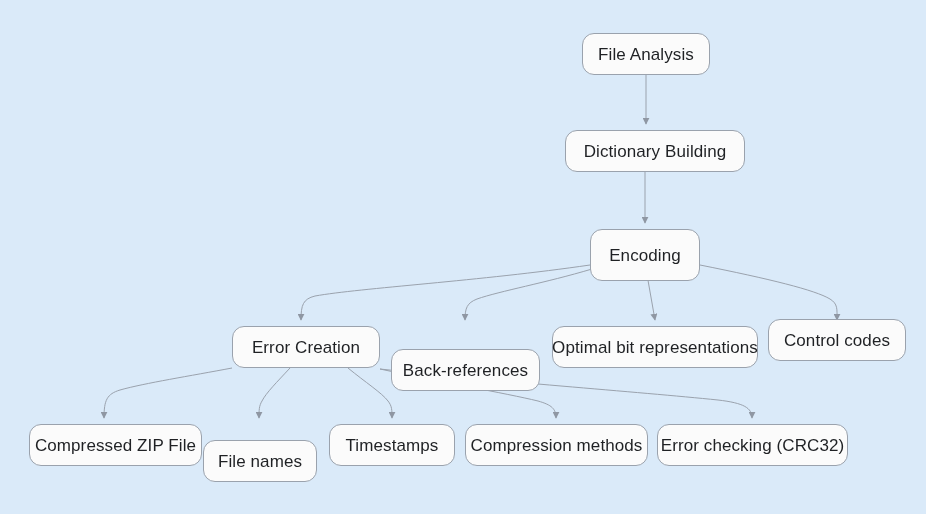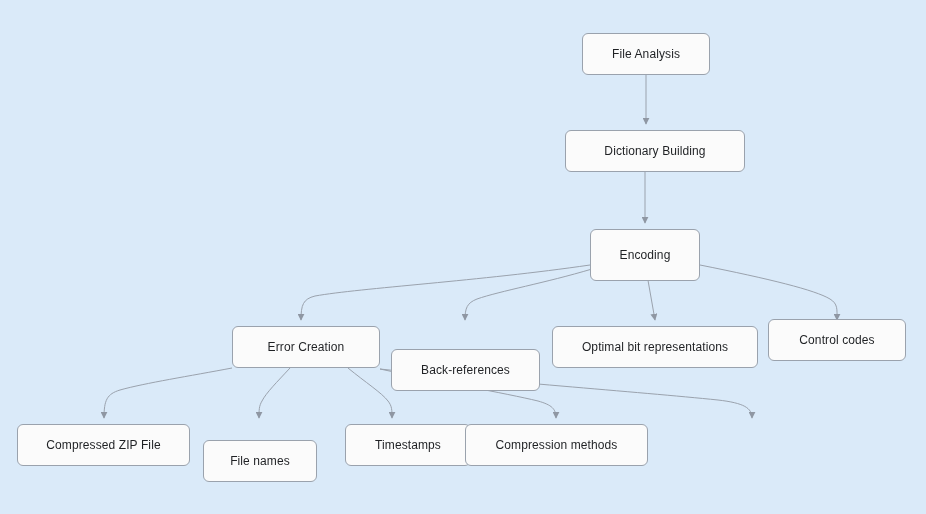--- a/index.html
+++ b/index.html
@@ -25,26 +25,26 @@
     top: 0;
     width: 926px;
     height: 514px;
     pointer-events: none;
   }
   .node {
     position: absolute;
     box-sizing: border-box;
     background: #fbfbfb;
     border: 1px solid #9aa2ad;
-    border-radius: 6px;
+    border-radius: 12px;
     display: flex;
     align-items: center;
     justify-content: center;
     color: #1f2124;
-    font-size: 12px;
+    font-size: 17px;
     line-height: 1;
     letter-spacing: 0.1px;
     white-space: nowrap;
     z-index: 2;
   }
   .node-label {
     pointer-events: none;
   }
 </style>
 </head>
@@ -97,30 +97,33 @@
   </div>
 
   <div class="node" style="left:552px; top:326px; width:206px; height:42px;">
     <span class="node-label">Optimal bit representations</span>
   </div>
 
   <div class="node" style="left:768px; top:319px; width:138px; height:42px;">
     <span class="node-label">Control codes</span>
   </div>
 
-  <div class="node" style="left:17px; top:424px; width:173px; height:42px;">
+  <div class="node" style="left:29px; top:424px; width:173px; height:42px;">
     <span class="node-label">Compressed ZIP File</span>
   </div>
 
   <div class="node" style="left:203px; top:440px; width:114px; height:42px;">
     <span class="node-label">File names</span>
   </div>
 
-  <div class="node" style="left:329px; top:424px; width:126px; height:42px;margin-left:16px;">
+  <div class="node" style="left:329px; top:424px; width:126px; height:42px;">
     <span class="node-label">Timestamps</span>
   </div>
 
   <div class="node" style="left:465px; top:424px; width:183px; height:42px;">
     <span class="node-label">Compression methods</span>
   </div>
 
+  <div class="node" style="left:657px; top:424px; width:191px; height:42px;">
+    <span class="node-label">Error checking (CRC32)</span>
+  </div>
 
 </div>
 
 </body></html>

